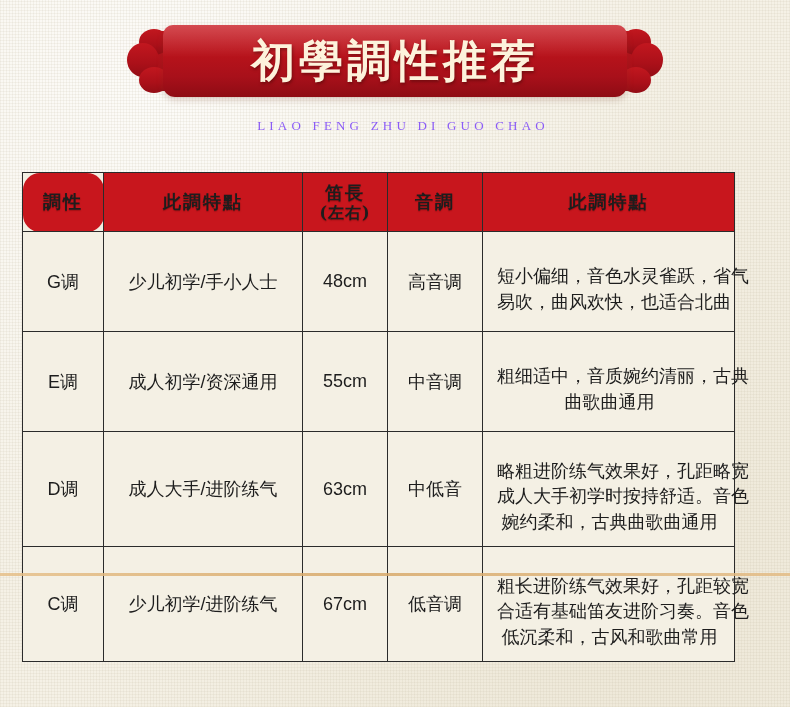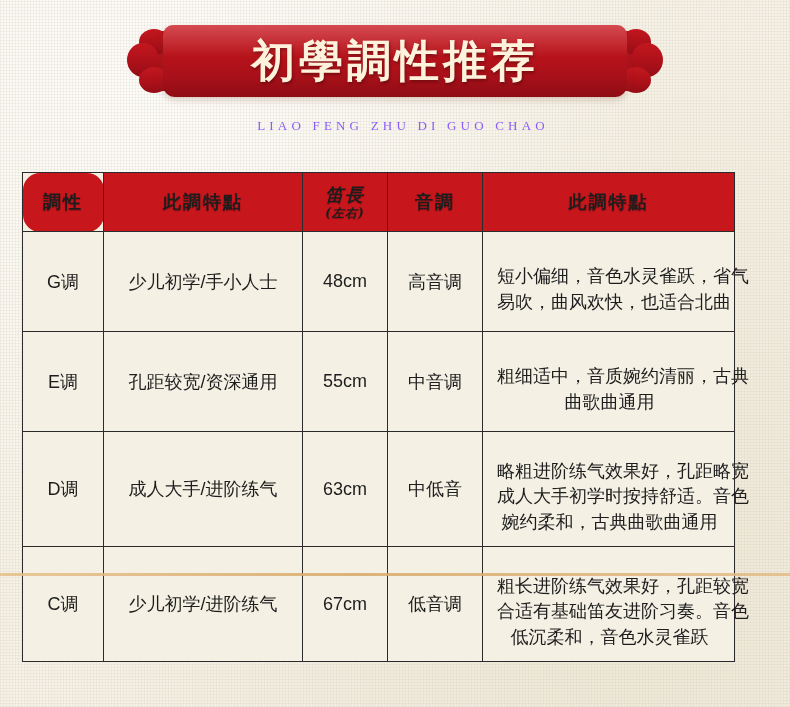--- a/index.html
+++ b/index.html
@@ -151,21 +151,21 @@
     font-family: "DejaVu Serif", "Liberation Serif", serif;
     font-weight: 700;
     font-size: 21px;
     letter-spacing: 2px;
     height: 56px;
     border-color: #2b2b2b;
     text-shadow: 0 1px 1px rgba(110,10,10,0.5);
   }
   thead th .hdr-sub {
     display: block;
-    font-size: 12px;
+    font-size: 16px;
     letter-spacing: 1px;
     margin-top: -2px;
   }
   tbody td {
     height: 75px;
     background-color: #f4f0e4;
   }
   tbody tr.tall td { height: 90px; }
   td.c-key   { font-size: 19px; }
   td.c-group { font-size: 19px; }
@@ -220,21 +220,21 @@
   <div class="table-wrap">
     <table class="key-table">
       <thead>
         <tr>
           <th style="width:78px;border-radius:17px;">
             <span>調性</span>
           </th>
           <th style="width:196px;">
             <span>此調特點</span>
           </th>
-          <th style="width:82px;font-style:italic;">
+          <th style="width:82px;">
             <span>笛長</span>
             <span class="hdr-sub">(左右)</span>
           </th>
           <th style="width:92px;">
             <span>音調</span>
           </th>
           <th>
             <span>此調特點</span>
           </th>
         </tr>
@@ -248,21 +248,21 @@
           <td class="c-pitch">高音调</td>
           <td class="c-desc">
             <span class="desc-line">短小偏细，音色水灵雀跃，省气</span>
             <span class="desc-line">易吹，曲风欢快，也适合北曲</span>
           </td>
         </tr>
 
 
         <tr>
           <td class="c-key">E调</td>
-          <td class="c-group">孔距较宽/资深通用</td>
+          <td class="c-group">成人初学/资深通用</td>
           <td class="c-len">55cm</td>
           <td class="c-pitch">中音调</td>
           <td class="c-desc">
             <span class="desc-line">粗细适中，音质婉约清丽，古典</span>
             <span class="desc-line">曲歌曲通用</span>
           </td>
         </tr>
 
         <tr class="tall">
           <td class="c-key">D调</td>
@@ -277,21 +277,21 @@
         </tr>
 
         <tr class="tall">
           <td class="c-key">C调</td>
           <td class="c-group">少儿初学/进阶练气</td>
           <td class="c-len">67cm</td>
           <td class="c-pitch">低音调</td>
           <td class="c-desc">
             <span class="desc-line">粗长进阶练气效果好，孔距较宽</span>
             <span class="desc-line">合适有基础笛友进阶习奏。音色</span>
-            <span class="desc-line">低沉柔和，音色水灵雀跃</span>
+            <span class="desc-line">低沉柔和，古风和歌曲常用</span>
           </td>
         </tr>
 
       </tbody>
     </table>
   </div>
 
   <div class="bottom-rule"></div>
 </div>
 

